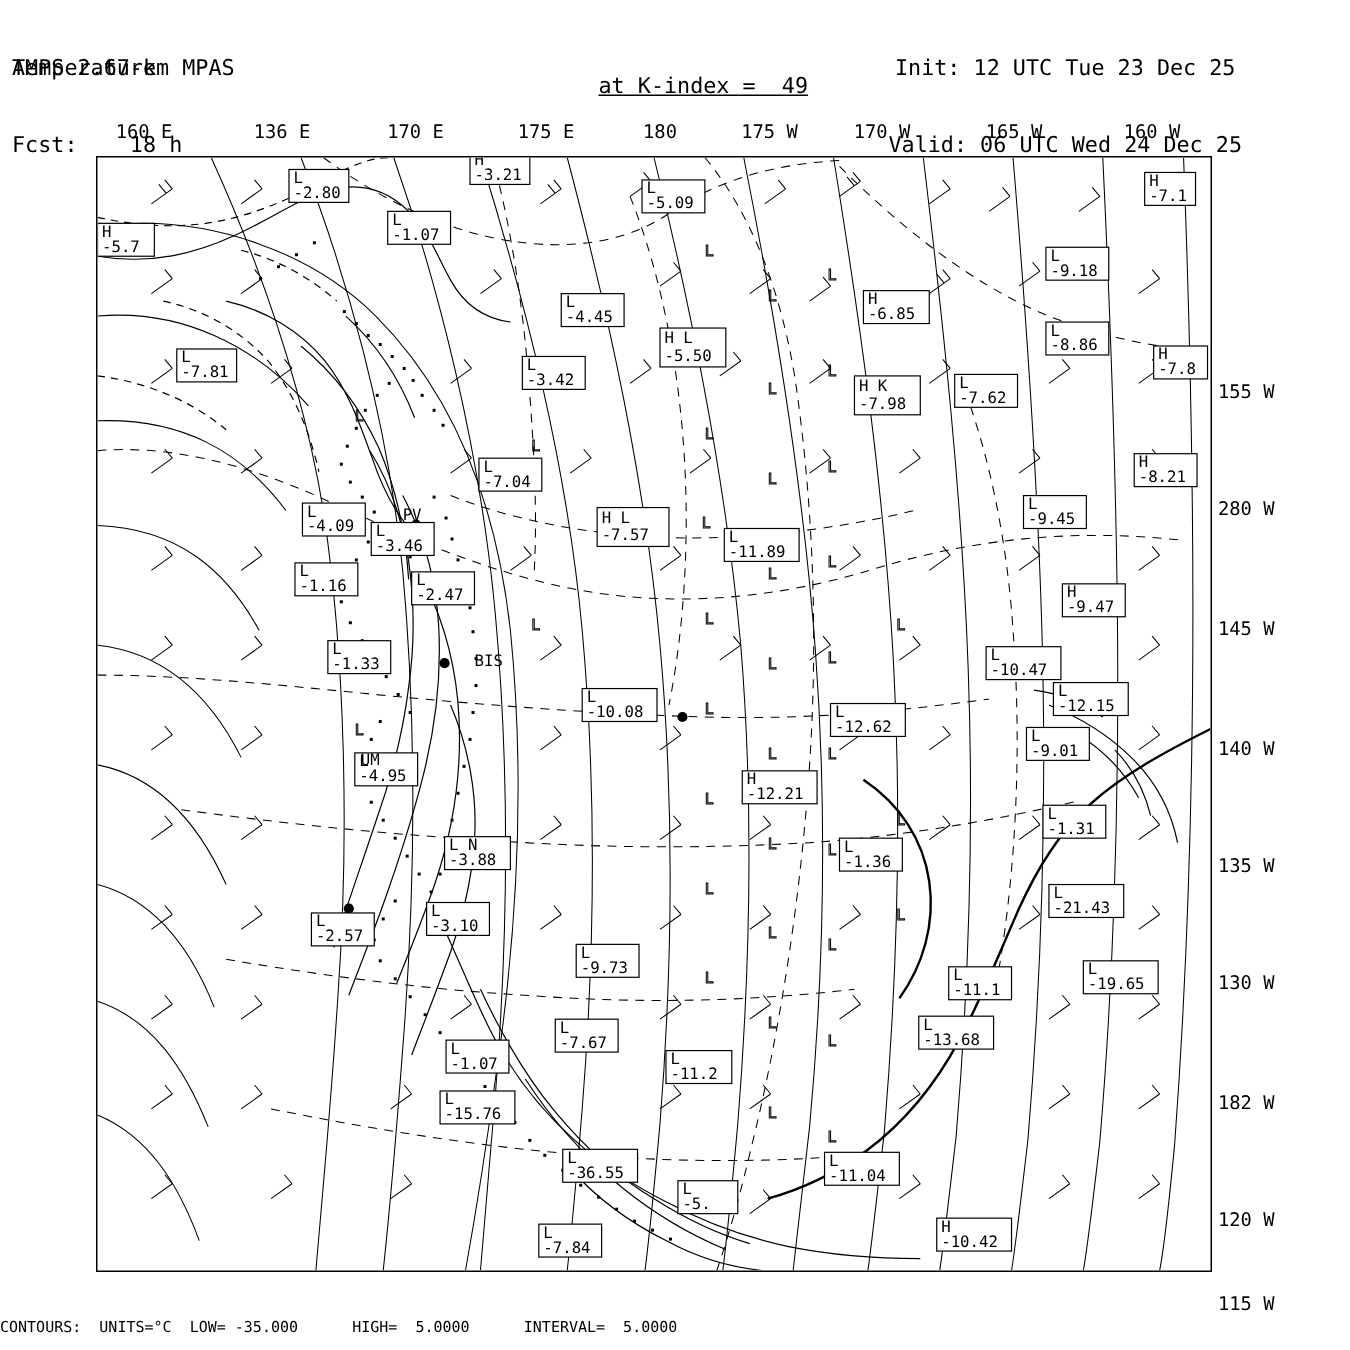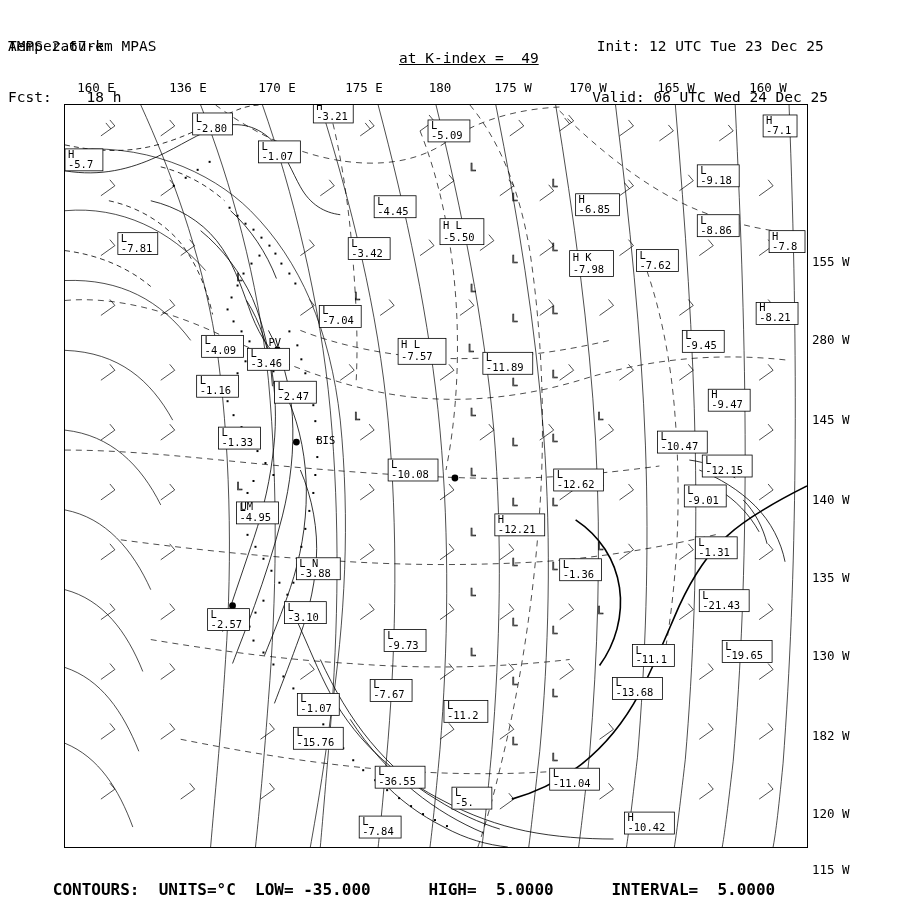--- a/index.html
+++ b/index.html
@@ -48,24 +48,22 @@
     font-size: 12.5px;
     white-space: pre;
   }
   .axis-top  { top: 80px; transform: translateX(-50%); }
   .axis-right{ left: 812px; transform: translateY(-50%); margin-top: 29px; }
   
   #footer {
     position: absolute;
     left: 0; right: 0;
     top: 880px;
-    text-align: center;
-    font-size: 16px;
+    font-size: 10px;
     white-space: pre;
-    font-weight: bold;
   }
   
   svg.mapsvg { display:block; width: 100%; height: 100%; }
   .coast   { fill:none; stroke:#000; stroke-width:0.8; }
   .coastd  { fill:none; stroke:#000; stroke-width:0.8; stroke-dasharray:5 4; }
   .contour { fill:none; stroke:#000; stroke-width:0.7; }
   .contourb{ fill:none; stroke:#000; stroke-width:1.6; }
   .contourd{ fill:none; stroke:#000; stroke-width:0.7; stroke-dasharray:6 5; }
   .barb    { stroke:#000; stroke-width:0.7; fill:none; }
   .lbl     { font-family:"DejaVu Sans Mono","Liberation Mono",monospace; font-size:10px; }

